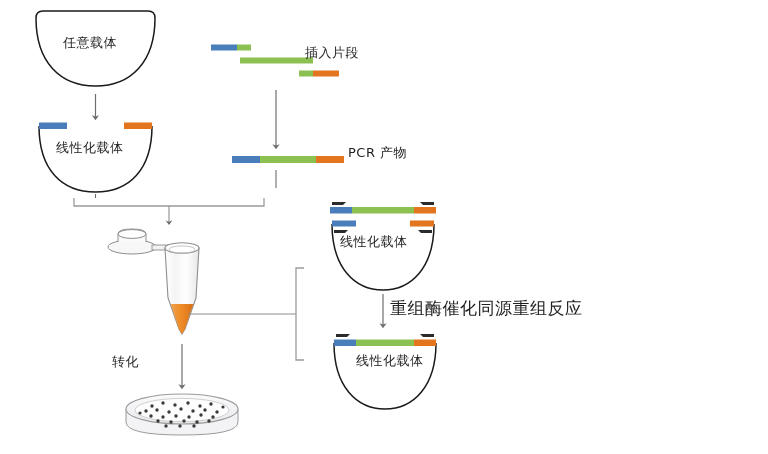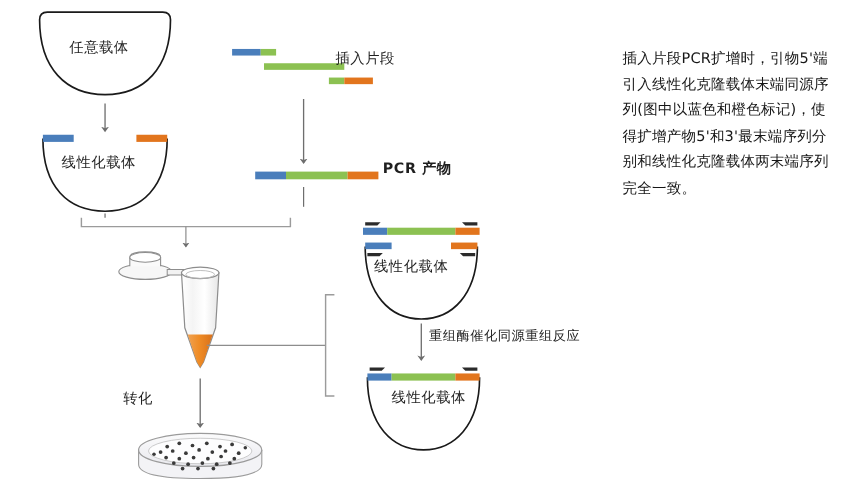--- a/index.html
+++ b/index.html
@@ -13,21 +13,21 @@
   svg.layer{position:absolute;left:0;top:0;width:768px;height:454px;overflow:visible;}
 
   .lbl{
     position:absolute;
     font-family:"DejaVu Sans","Liberation Sans",sans-serif;
     color:#1f1f1f;
     white-space:nowrap;
     letter-spacing:.5px;
   }
   .lbl-vec{font-size:13px;}
-  .lbl-step{font-size:12px;}
+  .lbl-step{font-size:17px;}
 
   #side-note{
     position:absolute;left:566px;top:40px;width:196px;
     font-size:13.2px;line-height:23.6px;
     color:#161616;letter-spacing:.2px;
     text-align:left;
   }
 </style>
 </head>
 <body>
@@ -191,25 +191,24 @@
       </g>
     </g>
   </svg>
 
   <div class="lbl lbl-vec" style="left:63px;top:32px;">任意载体</div>
 
   <div class="lbl lbl-vec" style="left:56px;top:137px;">线性化载体</div>
 
   <div class="lbl lbl-vec" style="left:305px;top:42px;font-family:Liberation Serif, serif;">插入片段</div>
 
-  <div class="lbl lbl-vec" style="left:348px;top:142px;font-weight:bold;">PCR 产物</div>
+  <div class="lbl lbl-vec" style="left:348px;top:142px;">PCR 产物</div>
 
   <div class="lbl lbl-vec" style="left:340px;top:231px;">线性化载体</div>
 
   <div class="lbl lbl-vec" style="left:356px;top:350px;">线性化载体</div>
 
   <div class="lbl lbl-step" style="left:390px;top:295px;">重组酶催化同源重组反应</div>
 
   <div class="lbl lbl-vec" style="left:112px;top:351px;">转化</div>
 
-  <div id="side-note">插入片段PCR扩增时，引物5'端引入线性化克隆载体末端同源序列(图中以蓝色和橙色标记)，使得扩增产物5'和3'最末端序列分别和线性化克隆载体两末端序列完全一致。</div>
 
 </div>
 
 </body></html>

